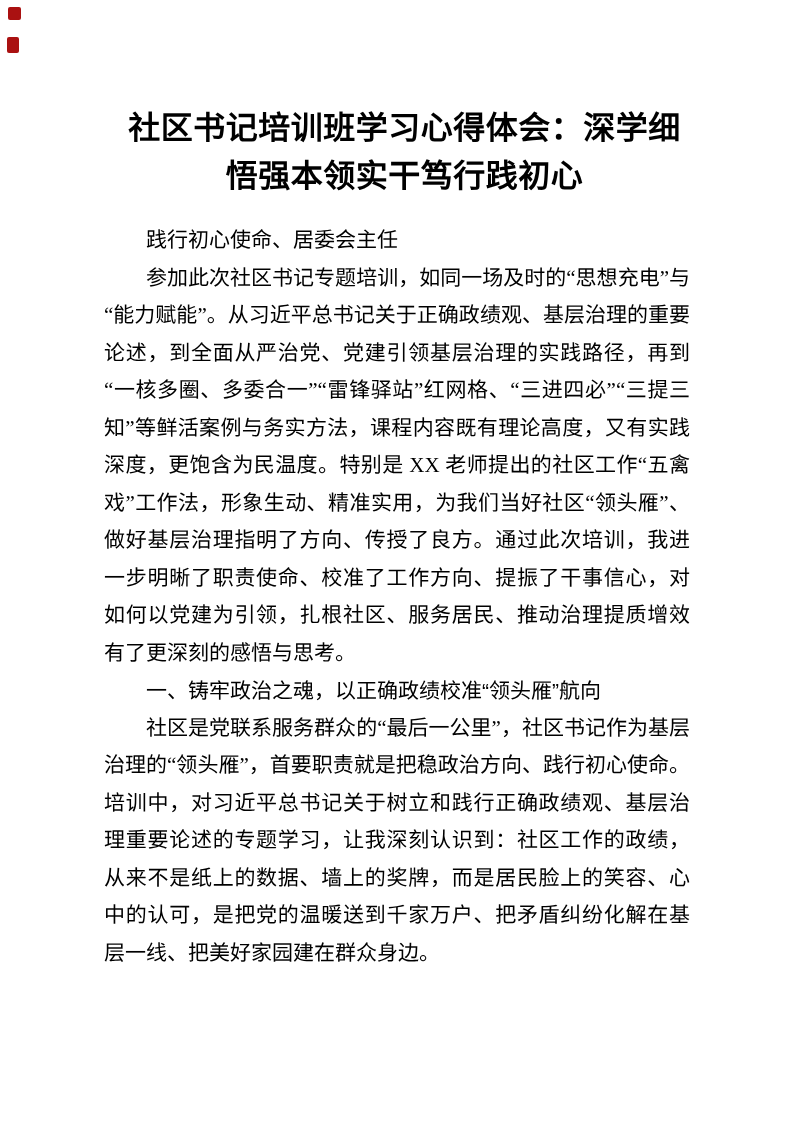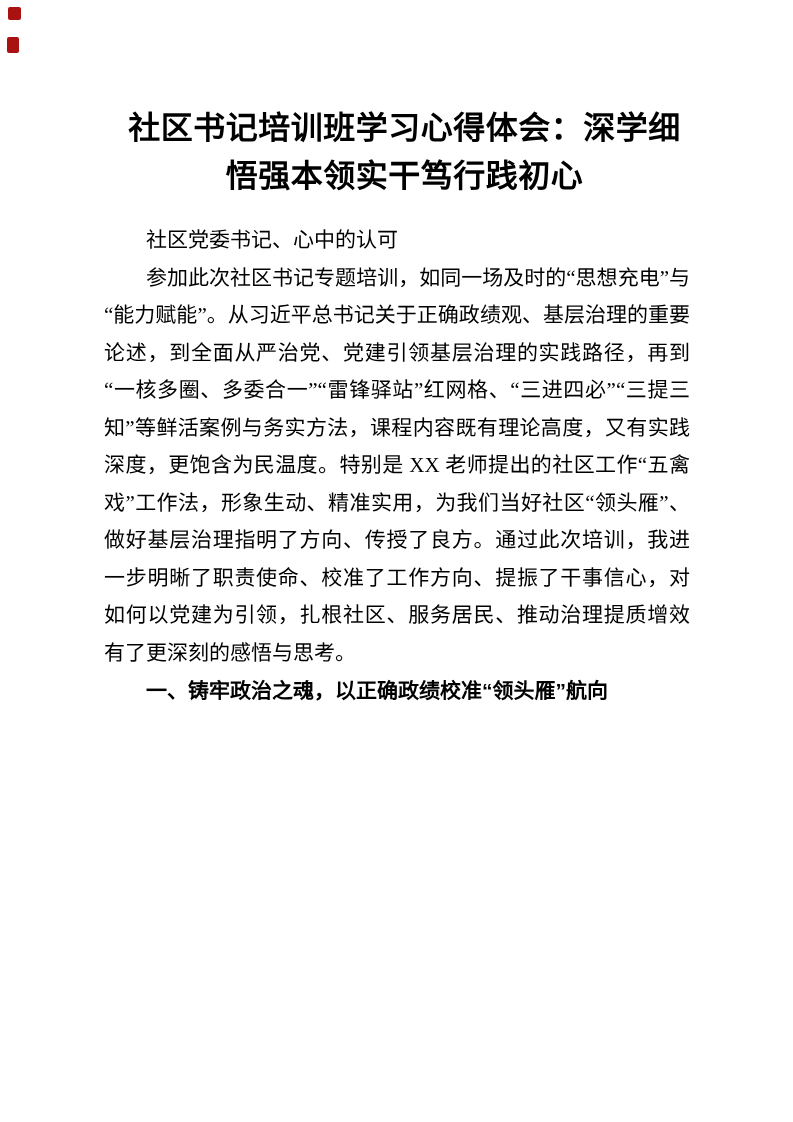--- a/index.html
+++ b/index.html
@@ -42,36 +42,37 @@
     line-height: 37.5px;
     text-align: justify;
     text-justify: inter-character;
   }
   .body-text p {
     margin: 0;
     text-indent: 2em;
   }
   .heading {
     font-family: "Liberation Sans", "DejaVu Sans", sans-serif;
-    font-weight: bold;
+    font-weight: normal;
   }
 </style>
 </head>
 <body>
 
 <div class="page">
 
   <div class="corner-mark mark-a"></div>
   <div class="corner-mark mark-b"></div>
 
   <h1 class="title">社区书记培训班学习心得体会：深学细悟强本领实干笃行践初心</h1>
 
   <div class="body-text">
-    <p>社区党委书记、心中的认可</p>
+    <p>践行初心使命、居委会主任</p>
 
     <p>参加此次社区书记专题培训，如同一场及时的“思想充电”与“能力赋能”。从习近平总书记关于正确政绩观、基层治理的重要论述，到全面从严治党、党建引领基层治理的实践路径，再到“一核多圈、多委合一”“雷锋驿站”红网格、“三进四必”“三提三知”等鲜活案例与务实方法，课程内容既有理论高度，又有实践深度，更饱含为民温度。特别是 XX 老师提出的社区工作“五禽戏”工作法，形象生动、精准实用，为我们当好社区“领头雁”、做好基层治理指明了方向、传授了良方。通过此次培训，我进一步明晰了职责使命、校准了工作方向、提振了干事信心，对如何以党建为引领，扎根社区、服务居民、推动治理提质增效有了更深刻的感悟与思考。</p>
 
     <p class="heading">一、铸牢政治之魂，以正确政绩校准“领头雁”航向</p>
 
+    <p>社区是党联系服务群众的“最后一公里”，社区书记作为基层治理的“领头雁”，首要职责就是把稳政治方向、践行初心使命。培训中，对习近平总书记关于树立和践行正确政绩观、基层治理重要论述的专题学习，让我深刻认识到：社区工作的政绩，从来不是纸上的数据、墙上的奖牌，而是居民脸上的笑容、心中的认可，是把党的温暖送到千家万户、把矛盾纠纷化解在基层一线、把美好家园建在群众身边。</p>
 
   </div>
 
 </div>
 
 </body></html>

